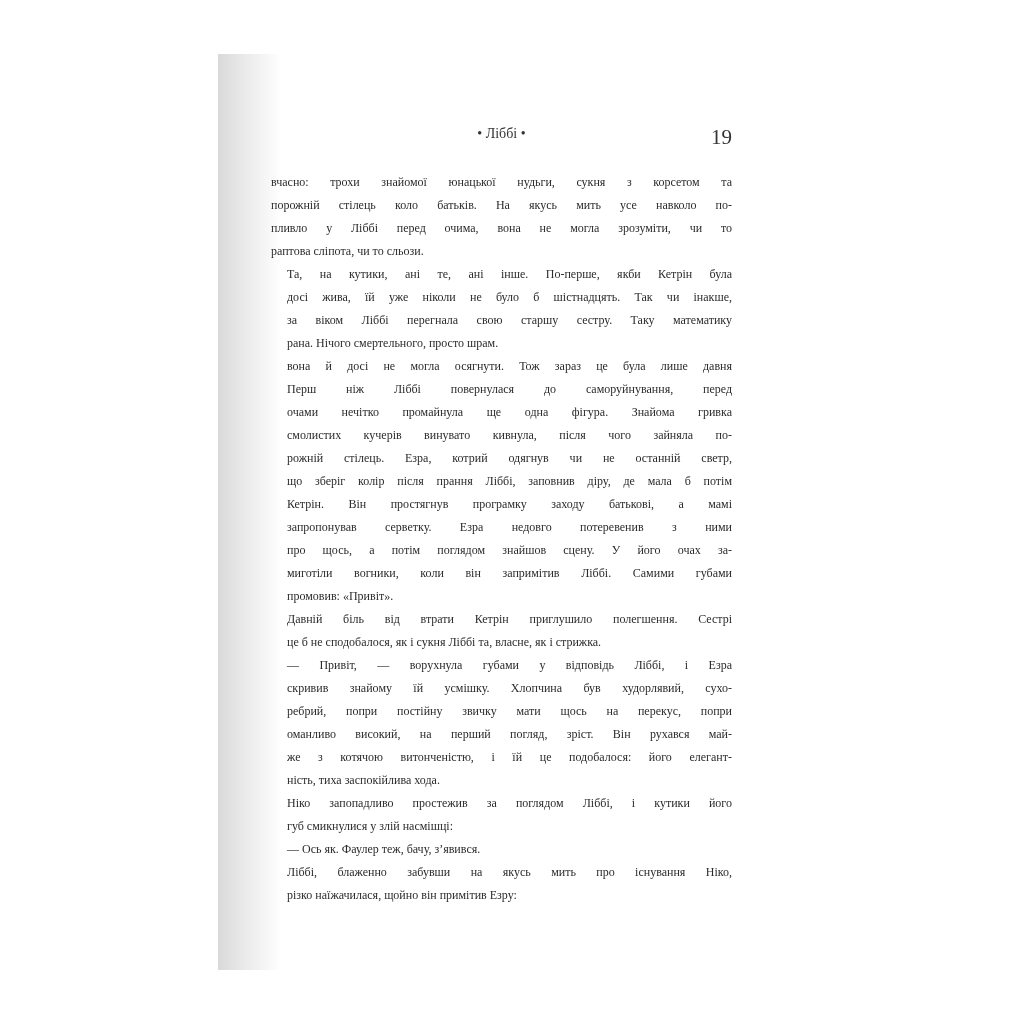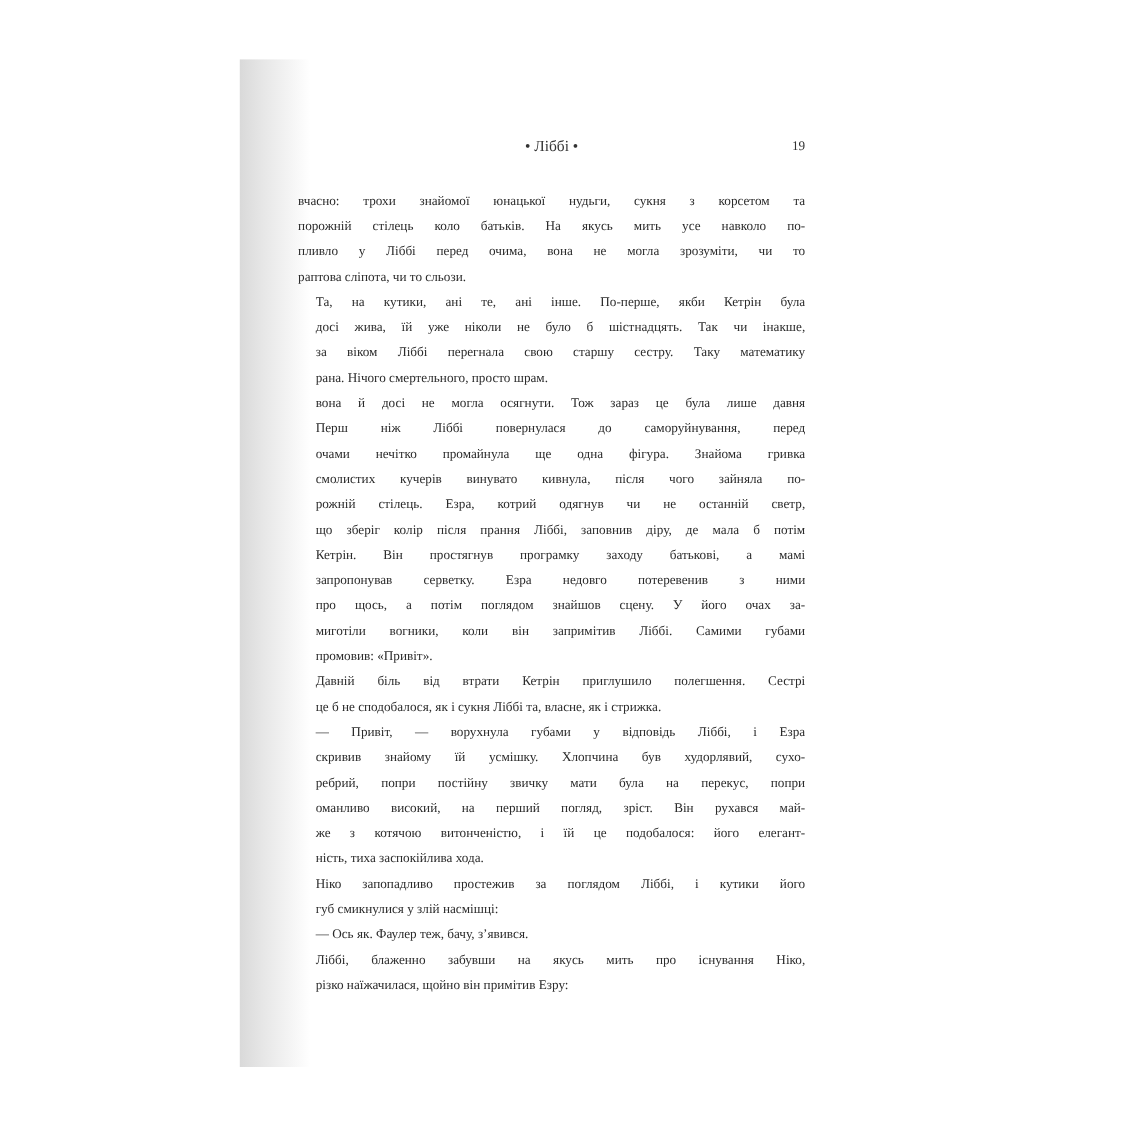--- a/index.html
+++ b/index.html
@@ -10,21 +10,21 @@
   }
   .page {
     position: absolute; left: 218px; top: 54px; width: 590px; height: 916px;
     background: linear-gradient(to right, #d9d9d9 0px, #e6e6e6 20px, #f4f4f4 45px, #ffffff 64px, #ffffff 100%);
   }
   .running-head {
     position: absolute; left: 53px; top: 71px; width: 461px; height: 22px;
     font-family: "Liberation Serif", serif; font-size: 14px; color: #333;
   }
   .running-title { position: absolute; left: 0; right: 0; text-align: center; top: 1px; }
-  .page-number { position: absolute; right: 0; top: 0; font-size: 12px; }
+  .page-number { position: absolute; right: 0; top: 0; font-size: 21px; }
   .text-block {
     position: absolute; left: 53px; top: 117px; width: 461px;
     font-family: "Liberation Serif", serif; font-size: 12px; line-height: 23px;
     text-align: justify; color: #2b2b2b;
   }
   .para { margin: 0; text-indent: 16px; }
   .para.no-indent { text-indent: 0; }
   .line { display: block; text-align-last: justify; white-space: nowrap; }
   .line.last { text-align-last: left; }
 </style>
@@ -63,21 +63,21 @@
       <span class="line">миготіли вогники, коли він запримітив Ліббі. Самими губами</span>
       <span class="line last">промовив: «Привіт».</span>
     </p>
     <p class="para">
       <span class="line" style="text-indent:16px">Давній біль від втрати Кетрін приглушило полегшення. Сестрі</span>
       <span class="line last">це б не сподобалося, як і сукня Ліббі та, власне, як і стрижка.</span>
     </p>
     <p class="para">
       <span class="line" style="text-indent:16px">— Привіт, — ворухнула губами у відповідь Ліббі, і Езра</span>
       <span class="line">скривив знайому їй усмішку. Хлопчина був худорлявий, сухо-</span>
-      <span class="line">ребрий, попри постійну звичку мати була на перекус, попри</span>
+      <span class="line">ребрий, попри постійну звичку мати щось на перекус, попри</span>
       <span class="line">оманливо високий, на перший погляд, зріст. Він рухався май-</span>
       <span class="line">же з котячою витонченістю, і їй це подобалося: його елегант-</span>
       <span class="line last">ність, тиха заспокійлива хода.</span>
     </p>
     <p class="para">
       <span class="line" style="text-indent:16px">Ніко запопадливо простежив за поглядом Ліббі, і кутики його</span>
       <span class="line last">губ смикнулися у злій насмішці:</span>
     </p>
     <p class="para">
       <span class="line last" style="text-indent:16px">— Ось як. Фаулер теж, бачу, з’явився.</span>

